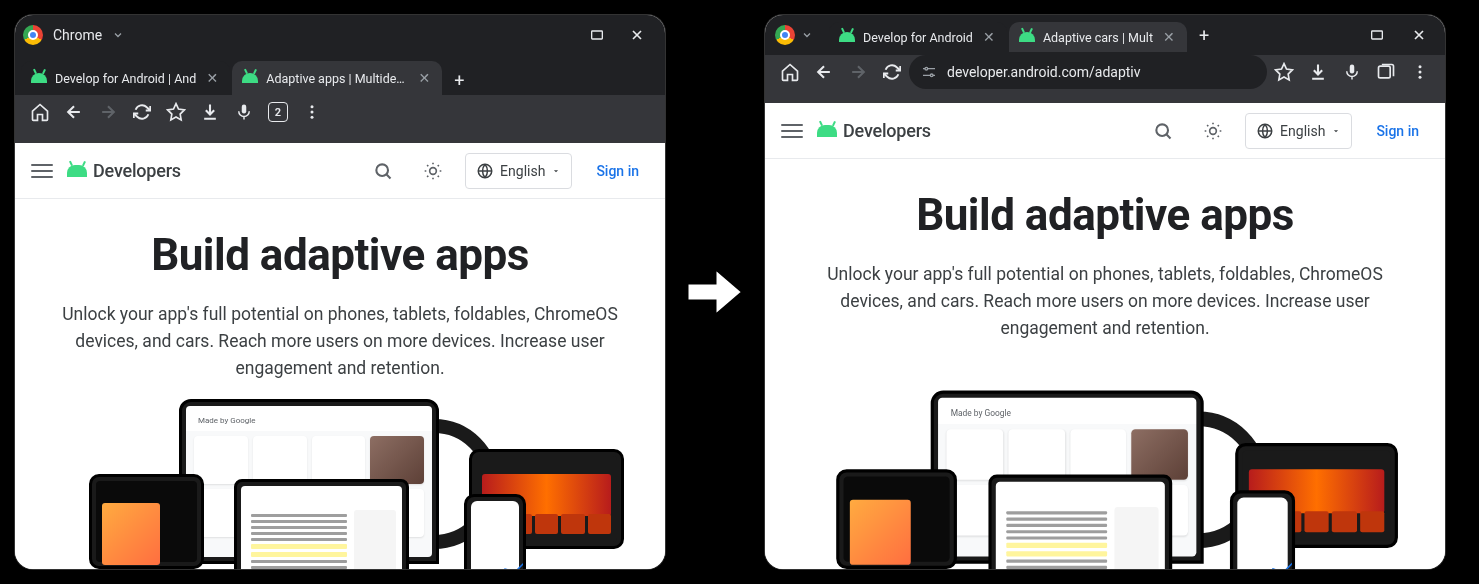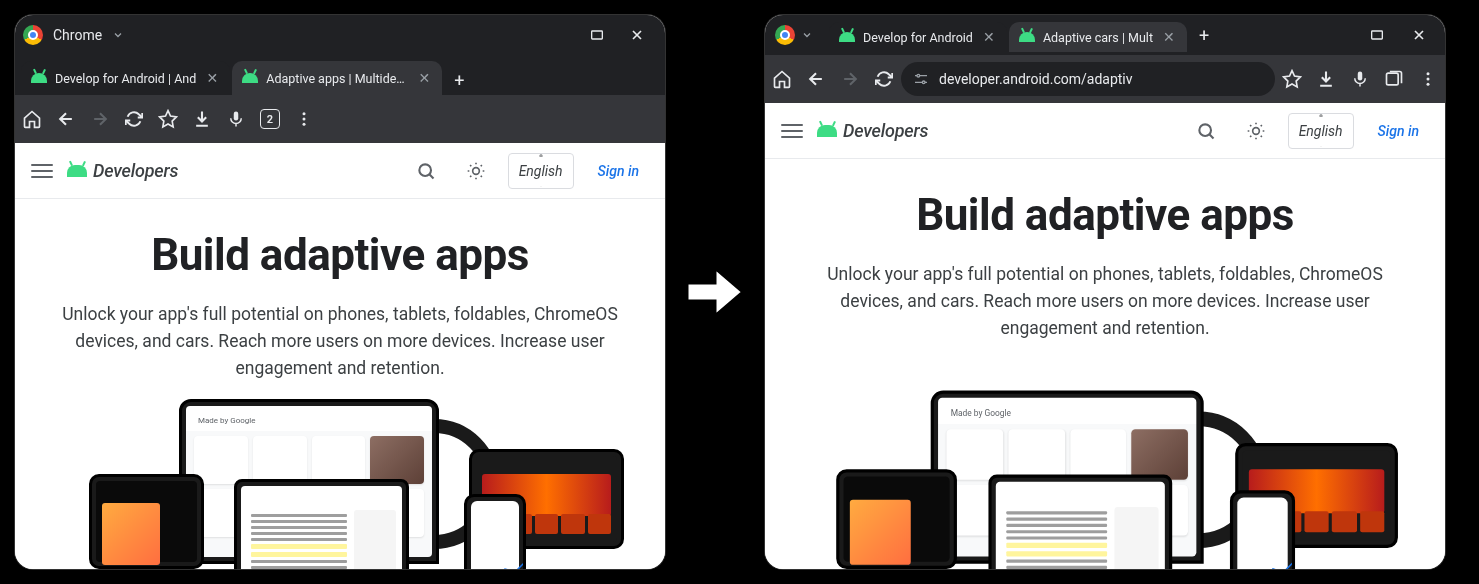--- a/index.html
+++ b/index.html
@@ -30,38 +30,38 @@
 .android-head::after { right: 3px; transform: rotate(25deg); }
 .tab-title { color: #e8eaed; font-size: 12.5px; white-space: nowrap; overflow: hidden; text-overflow: ellipsis; flex: 1; }
 .tab-close { color: #9aa0a6; flex-shrink: 0; font-size: 14px; width: 16px; text-align: center; }
 .newtab { width: 30px; height: 30px; display: flex; align-items: center; justify-content: center; color: #e8eaed; cursor: pointer; font-size: 18px; border-radius: 50%; }
 
 
 .combined-top { background: #202124; display: flex; align-items: center; height: 40px; padding: 0 6px; gap: 2px; }
 .combined-top .tab { height: 30px; margin-top: 4px; max-width: 180px; }
 
 
-.omnibox-row { background: #35363a; display: flex; align-items: center; height: 48px; padding: 0 0; }
+.omnibox-row { background: #35363a; display: flex; height: 48px; padding: 0 8px; }
 .nav-btn { width: 34px; height: 34px; display: flex; align-items: center; justify-content: center; color: #e8eaed; border-radius: 50%; cursor: pointer; }
 .nav-btn.disabled { color: #5f6368; }
 .omnibox { flex: 1; background: #202124; border-radius: 20px; height: 34px; display: flex; align-items: center; padding: 0 12px; gap: 10px; color: #e8eaed; font-size: 14px; overflow: hidden; }
 .omnibox .tune { color: #9aa0a6; }
 .omnibox-url { flex: 1; white-space: nowrap; overflow: hidden; }
 .action-icon { width: 34px; height: 34px; display: flex; align-items: center; justify-content: center; color: #e8eaed; cursor: pointer; }
 .badge-box { border: 1.5px solid #e8eaed; border-radius: 4px; width: 20px; height: 20px; display: flex; align-items: center; justify-content: center; font-size: 11px; font-weight: 600; }
 
 
-.page-header { background: #fff; border-bottom: 1px solid #e8eaed; height: 56px; display: flex; align-items: center; padding: 0 16px; gap: 14px; font-style: italic; }
+.page-header { background: #fff; border-bottom: 1px solid #e8eaed; height: 56px; display: flex; align-items: center; padding: 0 16px; gap: 14px; }
 .hamburger { width: 22px; display: flex; flex-direction: column; gap: 4px; cursor: pointer; }
 .hamburger span { height: 2px; background: #5f6368; border-radius: 1px; }
 .dev-logo { display: flex; align-items: center; gap: 6px; }
 .dev-text { font-size: 18px; font-weight: 500; color: #3c4043; letter-spacing: -0.2px; }
 .ph-spacer { flex: 1; }
 .ph-icon { width: 36px; height: 36px; display: flex; align-items: center; justify-content: center; color: #5f6368; cursor: pointer; }
-.lang-picker { border: 1px solid #dadce0; border-radius: 4px; height: 36px; display: flex; align-items: center; padding: 0 10px; gap: 6px; color: #3c4043; font-size: 14px; cursor: pointer; flex-direction: column; }
+.lang-picker { border: 1px solid #dadce0; border-radius: 4px; height: 36px; display: flex; align-items: center; padding: 0 10px; gap: 6px; color: #3c4043; font-size: 14px; cursor: pointer; }
 .signin { color: #1a73e8; font-size: 14px; font-weight: 500; cursor: pointer; padding: 0 10px; }
 
 
 .content { flex: 1; background: #fff; overflow: hidden; display: flex; flex-direction: column; align-items: center; padding: 30px 24px 0; text-align: center; }
 .content h1 { font-size: 44px; font-weight: 700; color: #202124; margin-bottom: 20px; letter-spacing: -0.5px; }
 .content p { font-size: 17.5px; color: #3c4043; line-height: 1.55; max-width: 620px; }
 
 
 .hero { margin-top: auto; width: 100%; height: 170px; position: relative; }
 .device { position: absolute; background: #1a1a1a; border-radius: 10px; border: 3px solid #000; overflow: hidden; }

